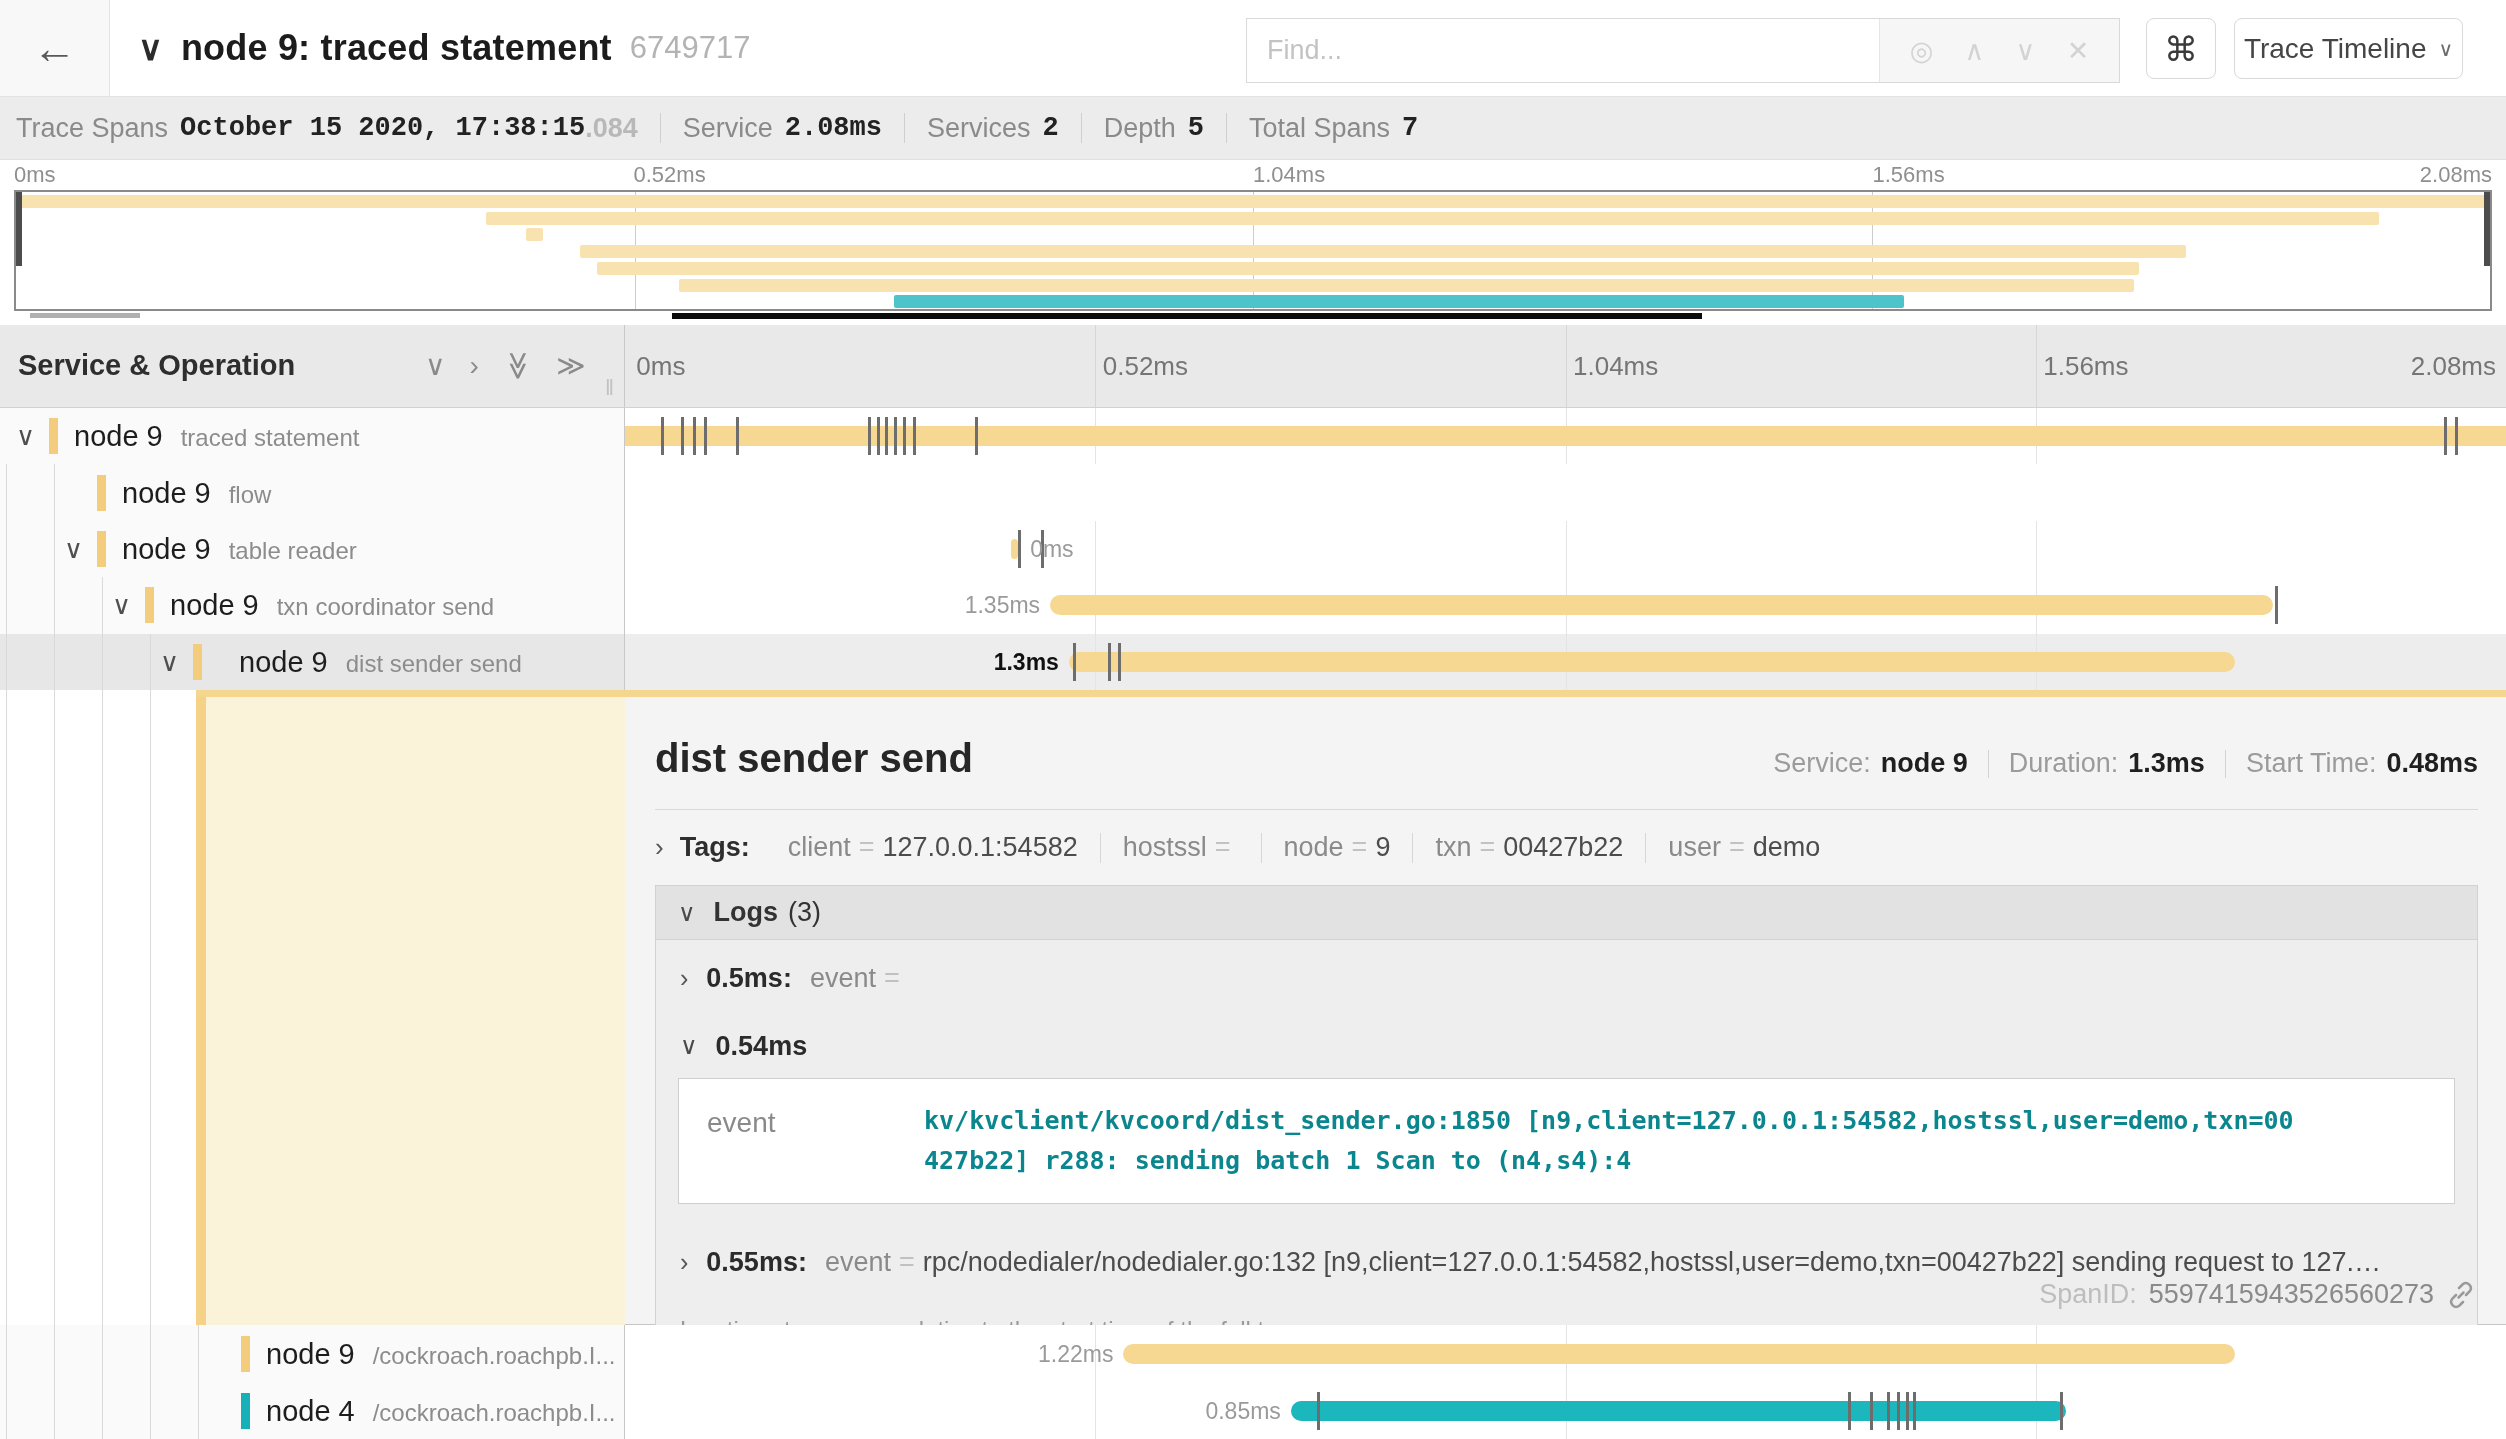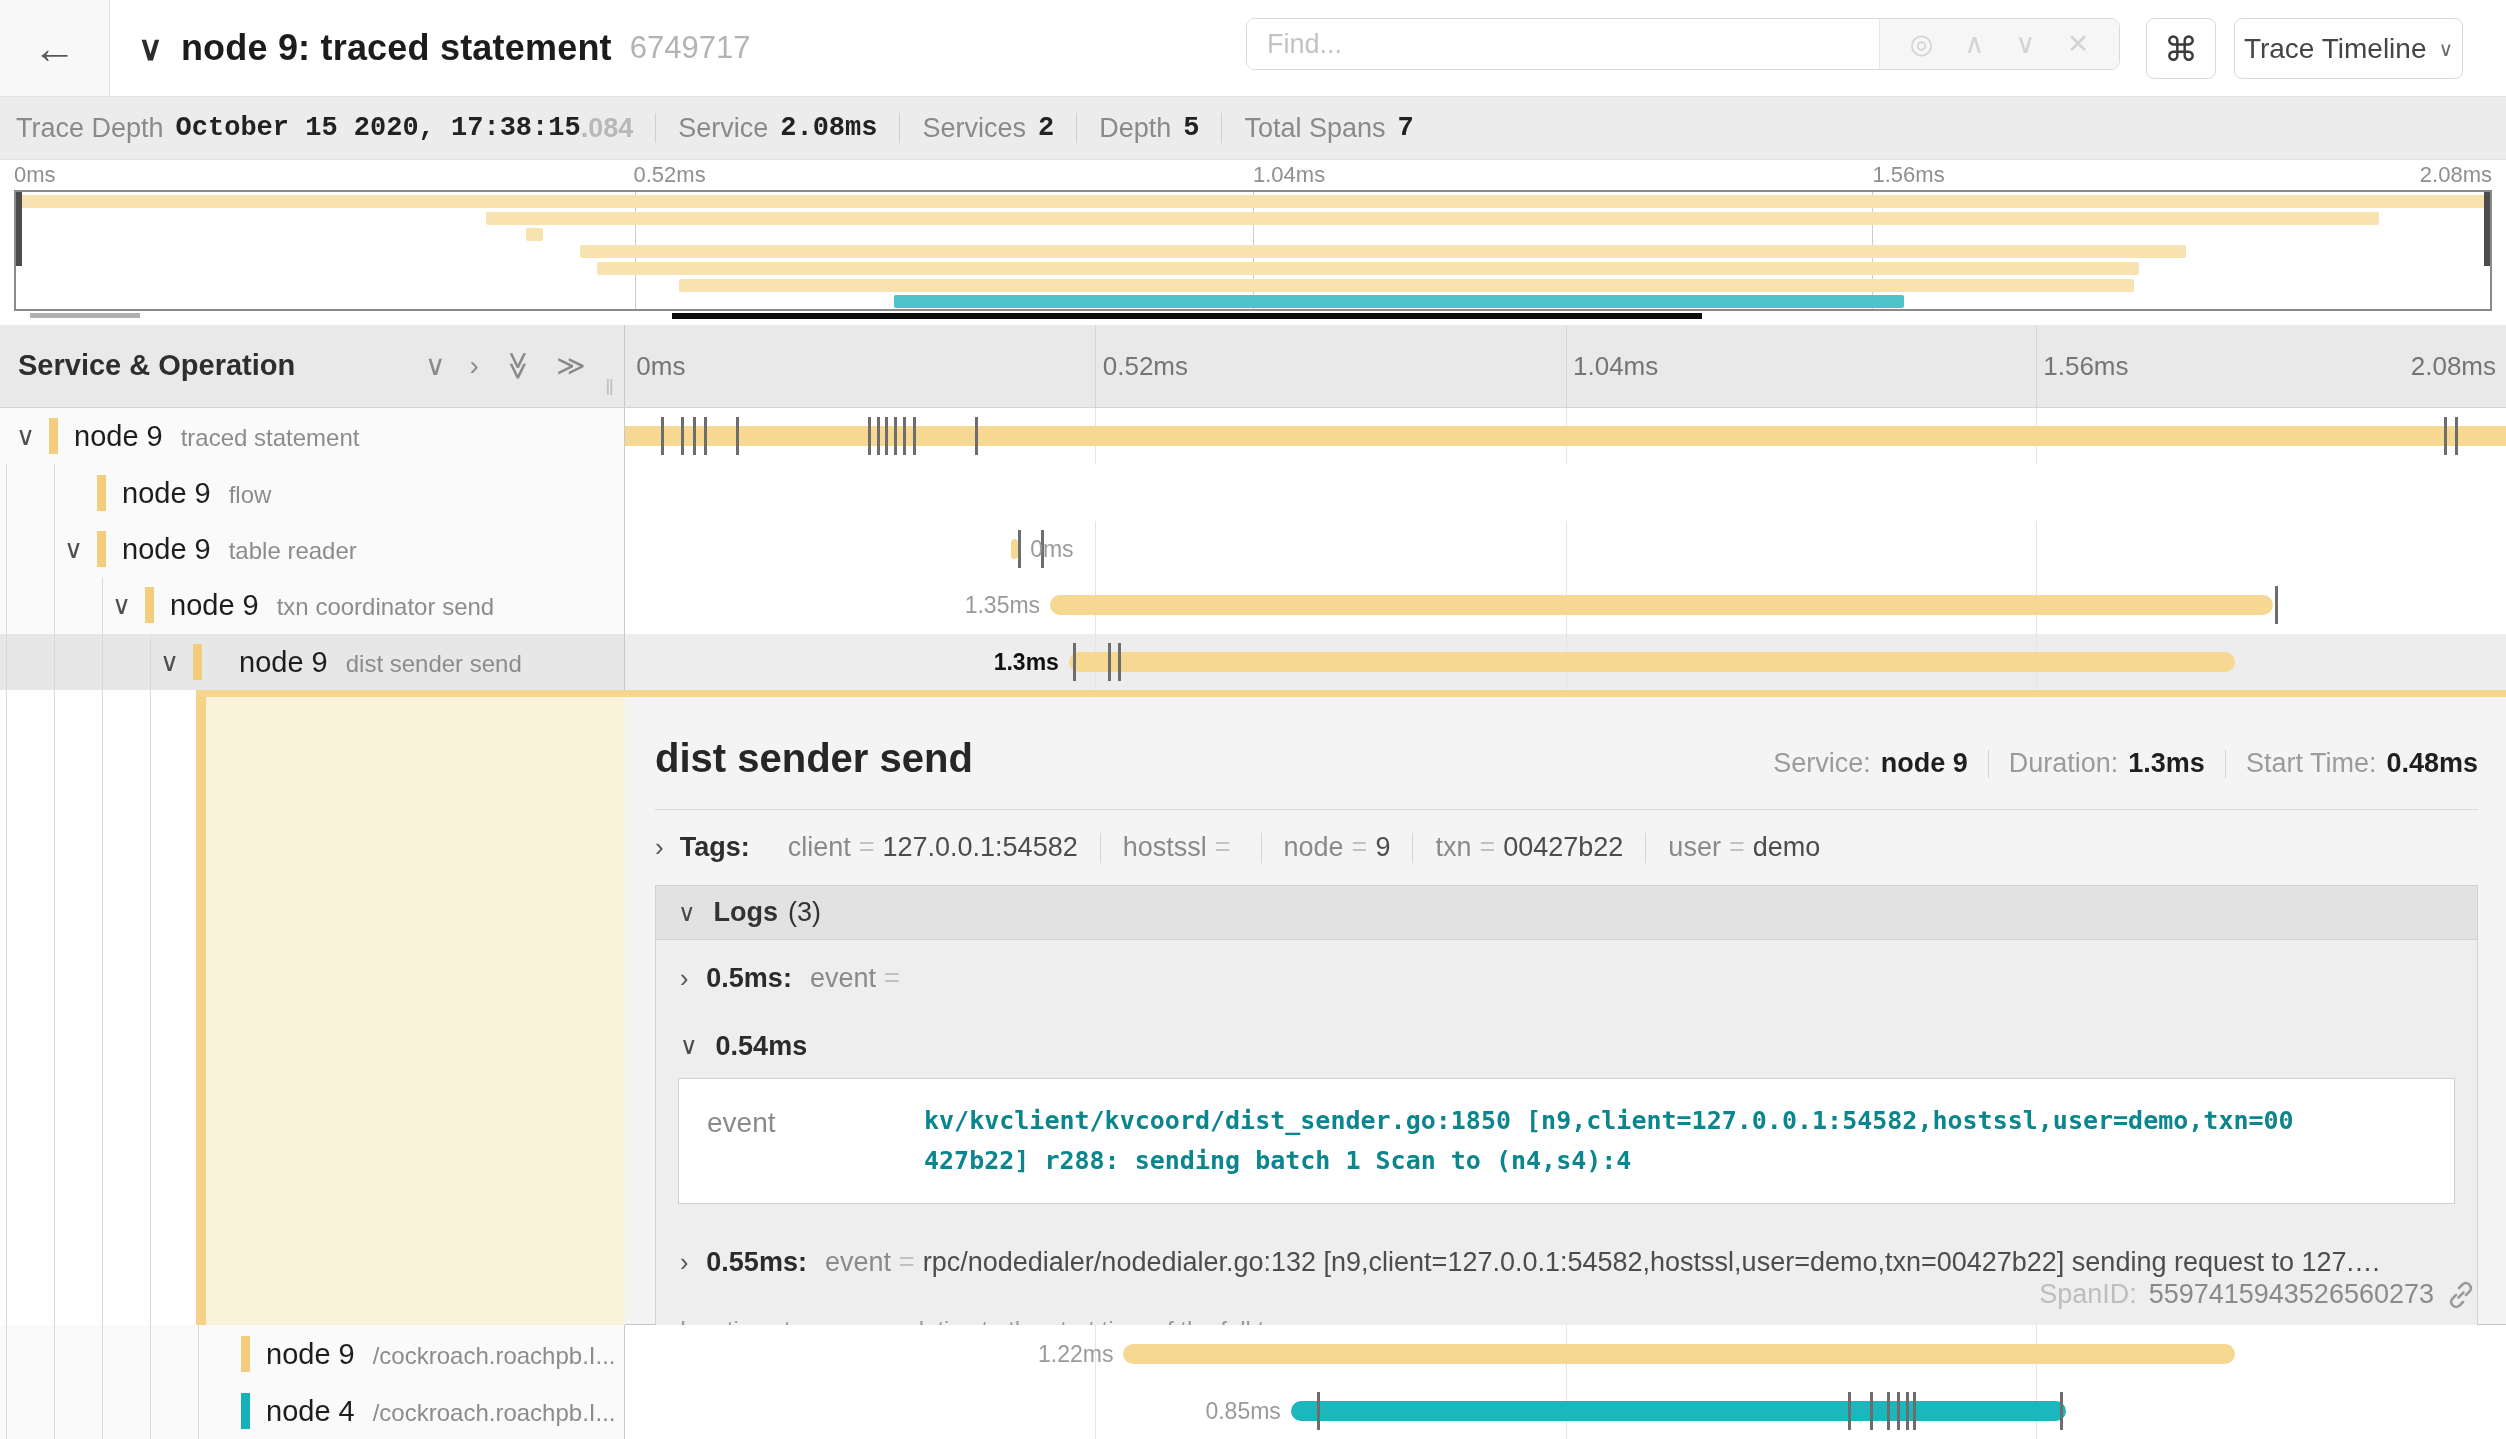--- a/index.html
+++ b/index.html
@@ -9,22 +9,22 @@
   
   .topbar { position:absolute; left:0; top:0; width:2506px; height:97px; background:#fff;
     border-bottom:1px solid #e2e2e2; }
   .back-col { position:absolute; left:0; top:0; width:110px; height:96px; background:#f8f8f8;
     border-right:1px solid #e4e4e4; display:flex; align-items:center; justify-content:center; cursor:pointer; }
   .back-arrow { font-size:44px; color:#595959; line-height:1; }
   .title-wrap { position:absolute; left:138px; top:0; height:96px; display:flex; align-items:center; gap:18px; }
   .title-chev { font-size:34px; font-weight:700; color:#2b2b2b; }
   .page-title { font-size:36px; font-weight:600; color:#1c1c1c; letter-spacing:.2px; }
   .trace-id { font-size:31px; font-weight:500; color:#b3b3b3; }
-  .find-group { position:absolute; left:1246px; top:18px; width:874px; height:52px; border:1px solid #d9d9d9;
-    border-radius:9px; overflow:hidden; display:flex; background:#fff; }
+  .find-group { position:absolute; left:1246px; top:18px; width:874px; height:65px; border:1px solid #d9d9d9;
+    border-radius:0; overflow:hidden; display:flex; background:#fff; }
   .find-input { flex:1; border:none; outline:none; font-size:27px; padding:0 20px;
     font-family:"Liberation Sans",sans-serif; color:#333; background:#fff; }
   .find-input::placeholder { color:#c3c3c3; }
   .find-addon { width:240px; background:#f6f6f6; border-left:1px solid #e6e6e6; display:flex;
     align-items:center; justify-content:space-around; padding:0 14px; }
   .find-addon .ic { color:#d3d3d3; font-size:27px; cursor:pointer; }
   .kbd-btn { position:absolute; left:2146px; top:18px; width:70px; height:61px; background:#fff;
     border:1px solid #d9d9d9; border-radius:8px; font-size:34px; color:#3a3a3a;
     display:flex; align-items:center; justify-content:center; cursor:pointer; }
   .view-btn { position:absolute; left:2234px; top:18px; width:229px; height:61px; background:#fff;
@@ -155,21 +155,21 @@
   <div class="kbd-btn">
     <span>⌘</span>
   </div>
   <div class="view-btn">
     <span>Trace Timeline</span>
     <span class="chev">∨</span>
   </div>
 </div>
 
 <div class="infobar" id="infobar">
-    <span class="lbl">Trace Depth</span>
+    <span class="lbl">Trace Spans</span>
     <span class="val">October 15 2020, 17:38:15</span>
     <span class="suf">.084</span>
     <span class="sep"></span>
     <span class="lbl">Service</span>
     <span class="val">2.08ms</span>
     <span class="sep"></span>
     <span class="lbl">Services</span>
     <span class="val">2</span>
     <span class="sep"></span>
     <span class="lbl">Depth</span>

